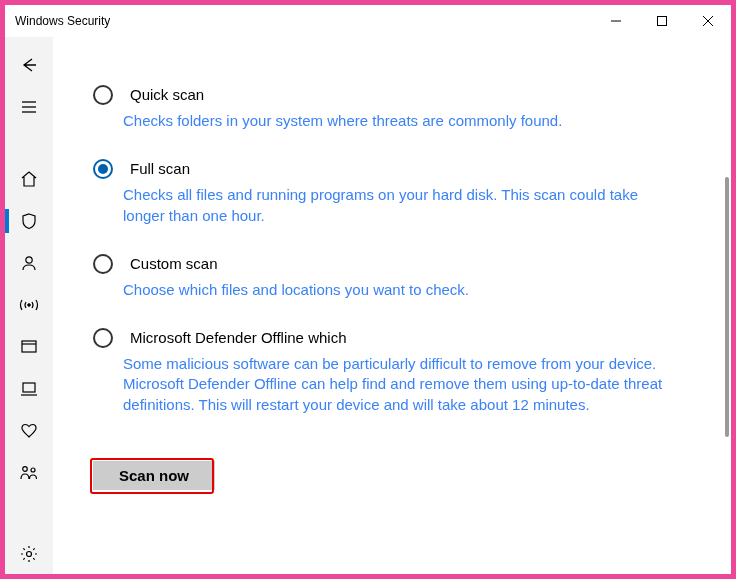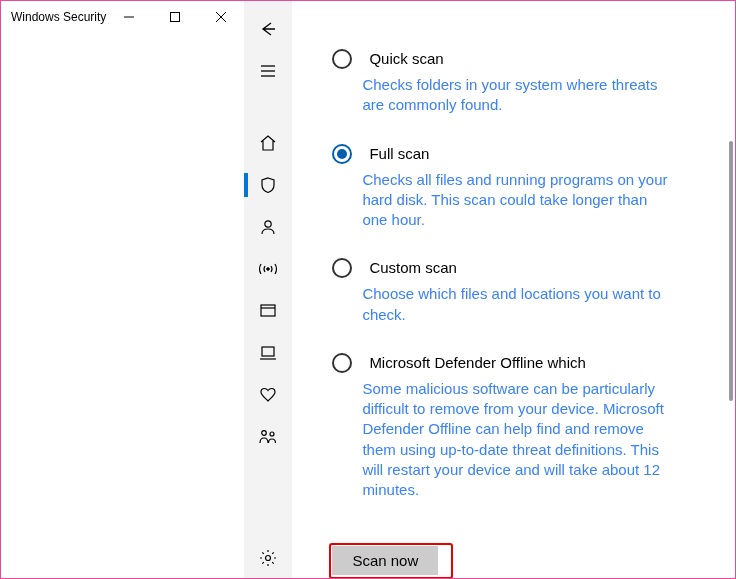--- a/index.html
+++ b/index.html
@@ -1,37 +1,37 @@
 <!DOCTYPE html>
 <html><head>
   <meta charset="utf-8">
   <style>
     * { margin: 0; padding: 0; box-sizing: border-box; }
     body { font-family: "Segoe UI", Arial, sans-serif; font-size: 14px; color: #000; background: #fff; }
-    .window { width: 736px; height: 579px; border: 1px solid #ec4899; display: flex; flex-direction: row; position: relative; }
+    .window { width: 736px; height: 579px; border: 5px solid #ec4899; display: flex; flex-direction: column; position: relative; }
     .titlebar { height: 32px; display: flex; align-items: center; justify-content: space-between; padding-left: 10px; }
     .titlebar-title { font-size: 12px; }
     .titlebar-controls { display: flex; height: 100%; }
     .titlebar-btn { width: 46px; height: 32px; display: flex; align-items: center; justify-content: center; }
     .body { flex: 1; display: flex; overflow: hidden; position: relative; }
     .sidebar { width: 48px; background: #f3f3f3; display: flex; flex-direction: column; align-items: center; padding-top: 8px; gap: 2px; }
     .sidebar-spacer { flex: 1; }
     .sidebar-item { width: 48px; height: 40px; display: flex; align-items: center; justify-content: center; position: relative; }
     .sidebar-item.back { height: 40px; }
     .sidebar-item.active::before { content: ""; position: absolute; left: 0; top: 8px; bottom: 8px; width: 4px; background: #0078d4; }
     .sidebar-item svg { stroke: #000; fill: none; }
     .content { flex: 1; padding: 48px 60px 20px 40px; overflow: hidden; position: relative; }
     .option { display: flex; margin-bottom: 28px; }
     .radio-outer { flex-shrink: 0; width: 20px; height: 20px; border: 2px solid #333; border-radius: 50%; margin-right: 10px; position: relative; }
     .radio-outer.selected { border-color: #0060b0; }
     .radio-outer.selected::after { content: ""; position: absolute; left: 3px; top: 3px; width: 10px; height: 10px; border-radius: 50%; background: #0060b0; }
     .option-text { flex: 1; }
     .option-label { font-size: 15px; margin-bottom: 8px; padding-top: 1px; margin-left: 7px; }
     .option-desc { font-size: 15px; color: #3b82f6; line-height: 1.35; }
-    .scan-btn { display: inline-block; background: #ccc; border: none; padding: 6px 20px; font-size: 15px; font-family: inherit; margin-top: 18px; }
+    .scan-btn { display: inline-block; background: #ccc; border: none; padding: 6px 26px; font-size: 15px; font-family: inherit; margin-top: 18px; font-weight: bold; }
     .highlight-box { position: absolute; border: 2.5px solid #e60000; border-radius: 3px; pointer-events: none; }
     .scrollbar-track { position: absolute; right: 2px; top: 140px; width: 4px; height: 260px; background: #999; border-radius: 2px; }
   </style>
 </head>
 <body>
 
 <div class="window">
   <div class="titlebar">
     <div class="titlebar-title">Windows Security</div>
     <div class="titlebar-controls">

